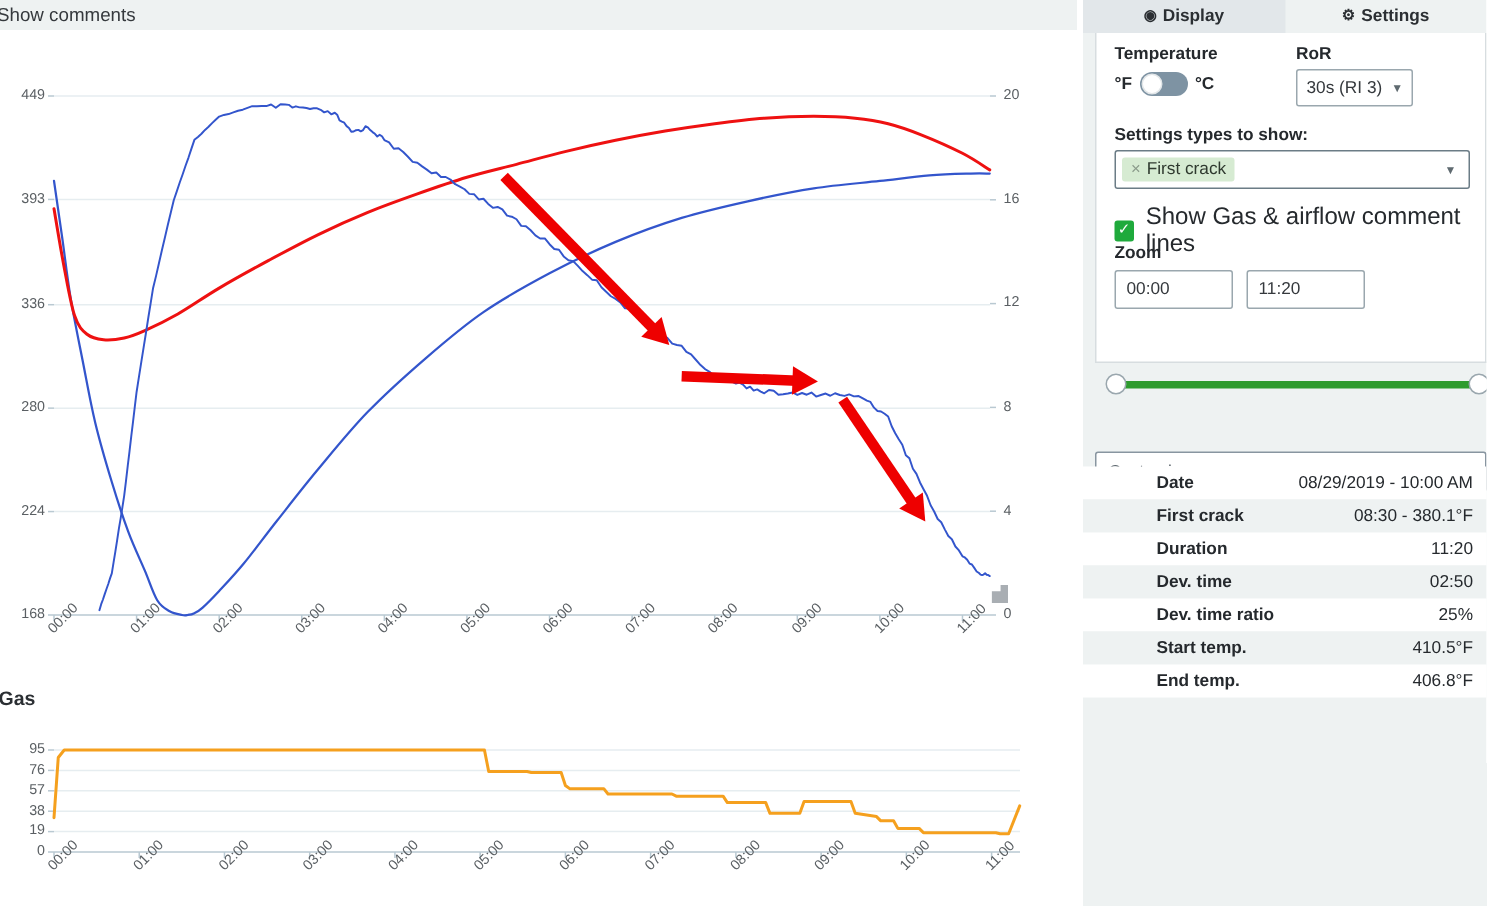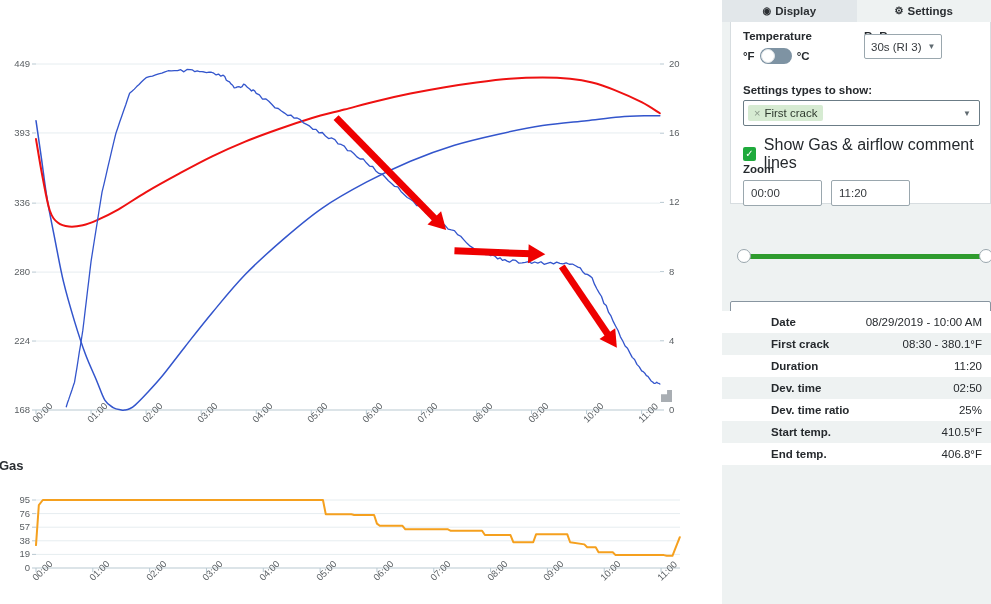--- a/index.html
+++ b/index.html
@@ -74,21 +74,21 @@
   .tab {
     flex: 1; height: 22px; line-height: 22px; text-align: center;
     font-size: 11.5px; font-weight: bold; color: #2b2f33;
     cursor: pointer; user-select: none;
     display: flex; align-items: center; justify-content: center; gap: 4px;
   }
   .tab.active { background: #e2e7ea; }
   .tab-ico { font-size: 10px; line-height: 1; display: inline-block; }
 
   #display-card {
-    position: absolute; left: 8px; top: 22px; width: 261px; height: 182px;
+    position: absolute; left: 8px; top: 22px; width: 261px; height: 220px;
     background: #ffffff; border: 1px solid #d7dde0; border-top: none;
   }
   .fld-label {
     position: absolute; font-size: 11.5px; font-weight: bold; color: #25292d;
   }
 
   
   #temp-row { position: absolute; left: 12px; top: 26px; display: flex; align-items: center; gap: 5px; }
   .unit { font-size: 11.5px; font-weight: bold; color: #25292d; }
   .toggle {
@@ -171,20 +171,23 @@
   .skey { font-weight: bold; color: #25292d; padding-left: 40px; }
   .sval { color: #25292d; }
 </style>
 </head>
 <body>
 
 <div id="app">
 
   <div id="left-col">
 
+    <div id="topbar">
+      <span id="show-comments">Show comments</span>
+    </div>
 
     <div class="chart-wrap" id="main-chart" style="left:0;top:22px;width:718px;height:430px;">
       <svg class="plot-svg" id="main-svg" width="718" height="430">
           <line x1="36" y1="388" x2="660" y2="388" stroke="#b9c9d2" stroke-width="1.1"></line>
           <line x1="36" y1="319.0462633451957" x2="660" y2="319.0462633451957" stroke="#e6edf0" stroke-width="1"></line>
           <line x1="36" y1="250.09252669039145" x2="660" y2="250.09252669039145" stroke="#e6edf0" stroke-width="1"></line>
           <line x1="36" y1="181.1387900355872" x2="660" y2="181.1387900355872" stroke="#e6edf0" stroke-width="1"></line>
           <line x1="36" y1="110.95373665480429" x2="660" y2="110.95373665480429" stroke="#e6edf0" stroke-width="1"></line>
           <line x1="36" y1="42" x2="660" y2="42" stroke="#e6edf0" stroke-width="1"></line>
           <line x1="36" y1="388" x2="36" y2="392" stroke="#b9c9d2" stroke-width="1"></line>
@@ -327,21 +330,21 @@
 
       <div id="temp-row">
         <span class="unit">°F</span>
         <span class="toggle">
           <span class="knob"></span>
         </span>
         <span class="unit">°C</span>
       </div>
 
       <div class="fld-label" style="left:133px;top:8px;">RoR</div>
-      <div class="mini-select" style="left:133px;top:12px;">
+      <div class="mini-select" style="left:133px;top:24px;">
         <span>30s (RI 3)</span>
         <span class="caret">▼</span>
       </div>
 
       <div class="fld-label" style="left:12px;top:62px;">Settings types to show:</div>
       <div id="comment-select">
         <span class="chip">
           <span class="x">×</span>
           <span>First crack</span>
         </span>

